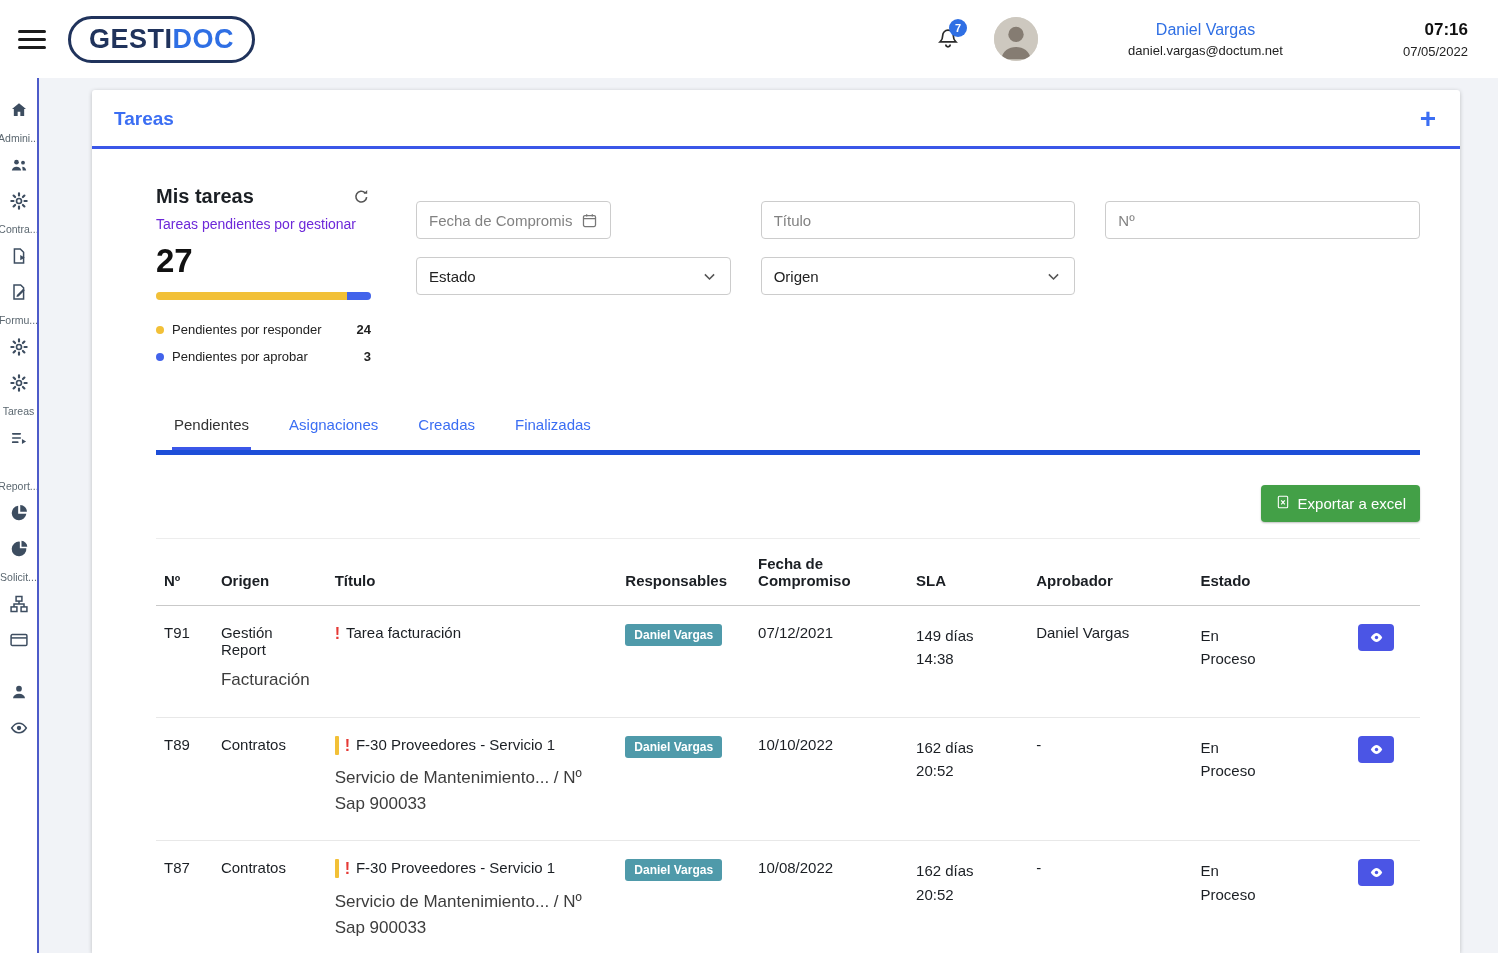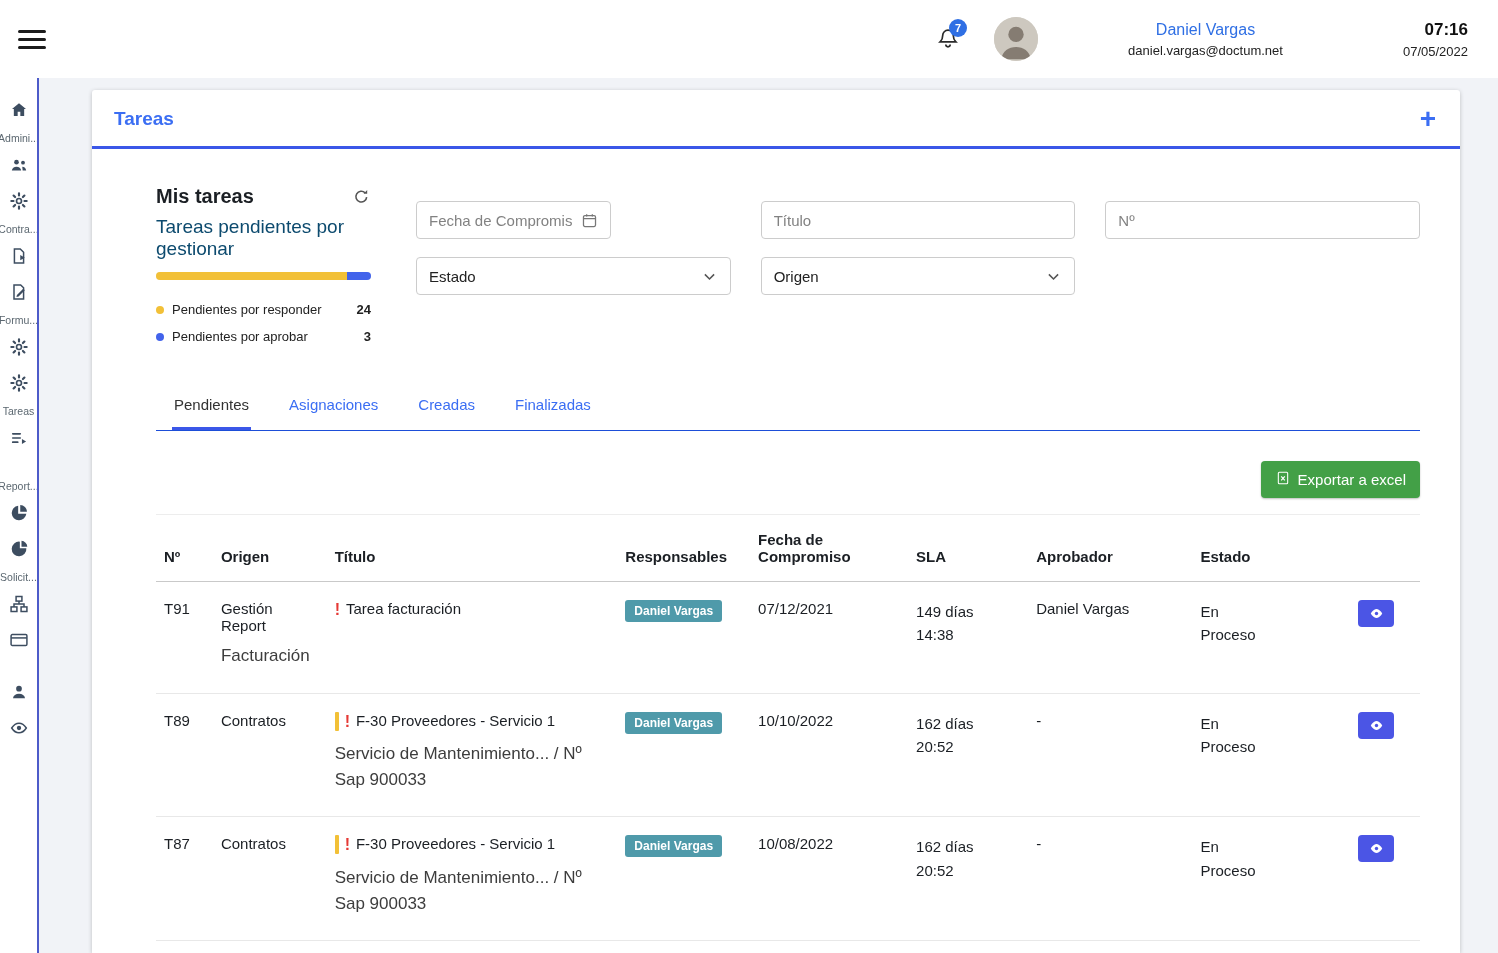--- a/index.html
+++ b/index.html
@@ -43,21 +43,21 @@
   .card-title { color:#3b6ef3; font-size:19px; font-weight:700; }
   .plus-btn { background:none; border:none; color:#3b6ef3; font-size:28px; font-weight:600; cursor:pointer; line-height:1; }
   .card-body { padding:36px 40px 0 64px; }
 
   
   .summary-row { display:flex; gap:45px; }
   .summary { width:215px; flex-shrink:0; }
   .summary-head { display:flex; justify-content:space-between; align-items:flex-start; }
   .summary-title { font-size:20px; font-weight:700; color:#1b1f24; }
   .refresh-btn { background:none; border:none; cursor:pointer; line-height:0; padding-top:3px; }
-  .summary-sub { font-size:19px; color:#0c4a6e; margin:8px 0 10px; }
+  .summary-sub { font-size:14px; color:#6d28d9; margin:8px 0 10px; }
   .summary-total { font-size:33px; font-weight:700; color:#111; }
   .progress { display:flex; height:8px; border-radius:4px; overflow:hidden; margin:12px 0 22px; background:#eee; }
   .p-yellow { background:#f2c037; height:100%; }
   .p-blue { background:#4263eb; height:100%; }
   .legend-row { display:grid; grid-template-columns:16px 1fr auto; align-items:center; font-size:13px; color:#222; margin-bottom:12px; }
   .dot { width:8px; height:8px; border-radius:50%; }
   .dot-y { background:#f2c037; }
   .dot-b { background:#4263eb; }
   .legend-val { font-weight:700; }
 
@@ -67,21 +67,21 @@
   .fld input::placeholder { color:#828282; }
   .fld.narrow { width:195px; }
   .fld .ficon { line-height:0; margin-left:8px; }
   .sel { cursor:pointer; color:#222; }
   .sel .chev { margin-left:auto; line-height:0; }
 
   .clear-row { display:flex; justify-content:flex-end; margin:30px 0 6px; }
   .clear-link { display:flex; align-items:center; gap:7px; color:#3b6ef3; font-size:15px; cursor:pointer; text-decoration:none; }
 
   
-  .tabs { display:flex; gap:36px; margin-top:30px; border-bottom:1px solid #1d4ed8; padding:0 16px; }
+  .tabs { display:flex; gap:36px; margin-top:30px; border-bottom:5px solid #1d4ed8; padding:0 16px; }
   .tab { background:none; border:none; cursor:pointer; font-size:15px; color:#3b6ef3; padding:10px 2px 14px; border-bottom:3px solid transparent; }
   .tab.active { color:#333; border-bottom-color:#3b57e8; font-weight:400; }
 
   
   .export-row { display:flex; justify-content:flex-end; margin:30px 0 16px; }
   .export-btn { background:#43a047; border:none; border-radius:4px; color:#fff; font-size:15px; padding:9px 14px; display:flex; align-items:center; gap:7px; cursor:pointer; box-shadow:0 1px 2px rgba(0,0,0,.25); font-family:inherit; }
 
   
   table { width:100%; border-collapse:collapse; table-layout:fixed; font-size:15px; border-top:1px solid #ededed; }
   col.c-id{width:4.5%} col.c-origin{width:9%} col.c-title{width:23%} col.c-resp{width:10.5%}
@@ -100,20 +100,23 @@
 </style>
 </head>
 <body>
 
 <header class="topbar">
   <button class="hamburger">
       <span></span>
       <span></span>
       <span></span>
     </button>
+  <div class="logo">
+    <span class="lg1">GESTI</span><span class="lg2">DOC</span>
+  </div>
   <div class="top-right">
     <button class="bell-wrap">
       <span>
         <svg width="24" height="24" viewBox="0 0 24 24">
             <path d="M12 3.2a5.3 5.3 0 0 0-5.3 5.3c0 4.2-1.8 5.5-2.6 6.3h15.8c-.8-.8-2.6-2.1-2.6-6.3A5.3 5.3 0 0 0 12 3.2z" fill="none" stroke="#2b2b2b" stroke-width="1.7"></path>
             <path d="M9.8 17.6a2.2 2.2 0 0 0 4.4 0" fill="none" stroke="#2b2b2b" stroke-width="1.7"></path>
           </svg>
       </span>
       <span class="nbadge">7</span>
     </button>
@@ -233,20 +236,21 @@
             <div class="summary-head">
               <h2 class="summary-title">Mis tareas</h2>
               <button class="refresh-btn">
                 <span><svg width="19" height="19" viewBox="0 0 24 24">
                       <path d="M18.5 11.5a6.8 6.8 0 1 1-2-5.4" fill="none" stroke="#555" stroke-width="2"></path>
                       <path d="M19.2 2.6v4.6h-4.6z" fill="#555"></path>
                     </svg></span>
               </button>
             </div>
             <p class="summary-sub">Tareas pendientes por gestionar</p>
+            <div class="summary-total">27</div>
             <div class="progress">
               <span class="p-yellow" style="width: 88.8889%;"></span>
               <span class="p-blue" style="width: 11.1111%;"></span>
             </div>
             <div class="legend-row">
               <i class="dot dot-y"></i>
               <span>Pendientes por responder</span>
               <span class="legend-val">24</span>
             </div>
             <div class="legend-row">

